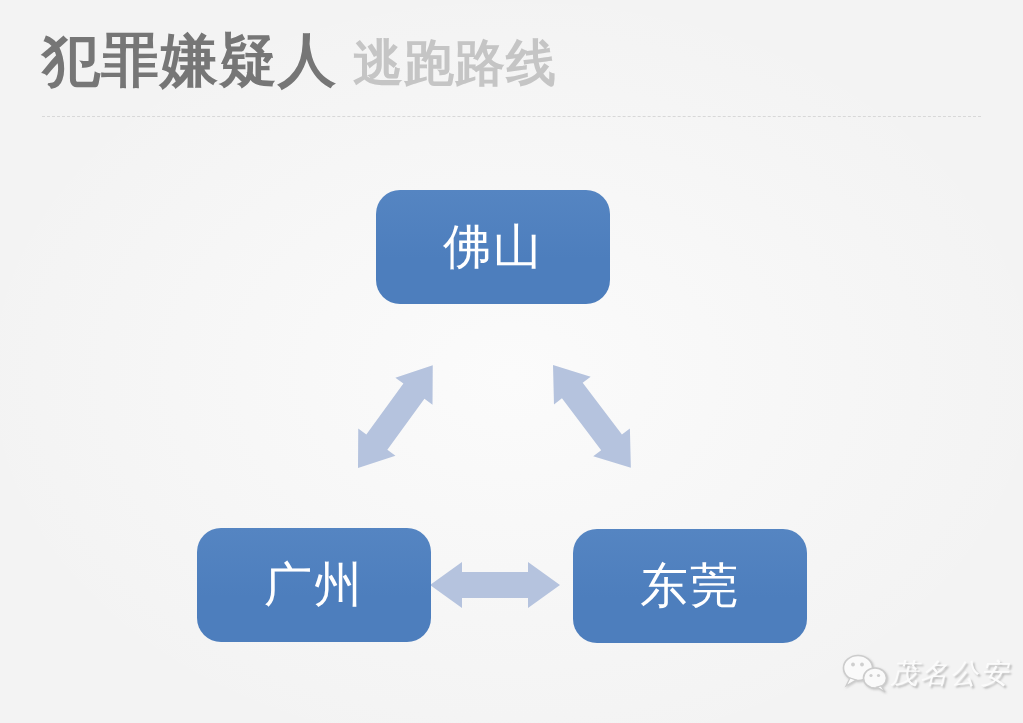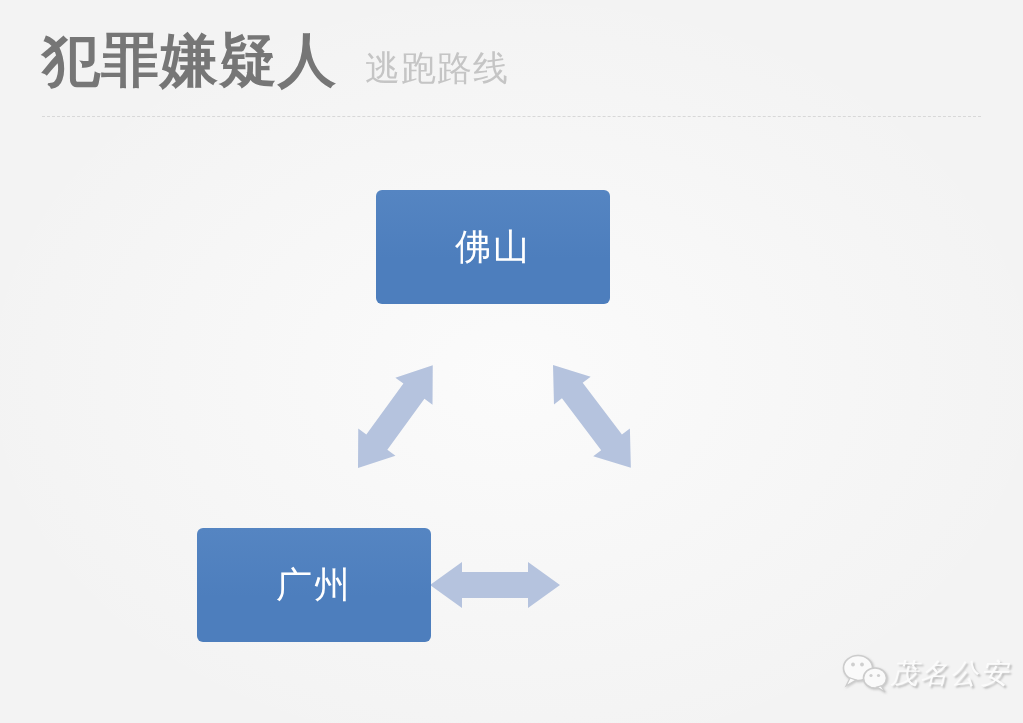--- a/index.html
+++ b/index.html
@@ -15,55 +15,55 @@
       var(--bg, #f3f3f3);
   }
 
   
   .header {
     position: absolute;
     left: 42px;
     top: 22px;
     display: flex;
     align-items: baseline;
-    gap: 28px;
+    gap: 16px;
     white-space: nowrap;
   }
   .title {
     font-size: 58px;
     font-weight: bold;
     color: var(--title-gray, #767676);
     letter-spacing: 1px;
   }
   .subtitle {
-    font-size: 35px;
-    font-weight: normal;
+    font-size: 50px;
+    font-weight: bold;
     color: var(--subtitle-gray, #c5c5c5);
     letter-spacing: 1px;
   }
   .divider {
     position: absolute;
     left: 42px;
     right: 42px;
     top: 116px;
     border-top: 1px dashed var(--divider, #d8d8d8);
   }
 
   
   .node {
     position: absolute;
     width: 234px;
     height: 114px;
-    border-radius: 6px;
+    border-radius: 24px;
     background: linear-gradient(180deg, var(--node-blue-light, #5585c2) 0%, var(--node-blue, #4d7ebd) 60%);
     display: flex;
     align-items: center;
     justify-content: center;
     color: #ffffff;
-    font-size: 36px;
+    font-size: 48px;
     letter-spacing: 2px;
   }
   .node-foshan    { left: 376px; top: 190px; }
   .node-guangzhou { left: 181px; top: 528px; margin-left: 16px; }
   .node-dongguan  { left: 573px; top: 529px; }
 
   
   .arrows-layer {
     position: absolute;
     left: 0; top: 0;
@@ -106,20 +106,23 @@
     <polygon transform="translate(553,365) rotate(52.87)" points="0,0 32,23 32,13 97,13 97,23 129,0 97,-23 97,-13 32,-13 32,-23"></polygon>
     <polygon transform="translate(430,585)" points="0,0 32,23 32,13 98,13 98,23 130,0 98,-23 98,-13 32,-13 32,-23"></polygon>
   </svg>
 
   <div class="node node-foshan">
     <span>佛山</span>
   </div>
   <div class="node node-guangzhou">
     <span>广州</span>
   </div>
+  <div class="node node-dongguan">
+    <span>东莞</span>
+  </div>
 
   <div class="watermark">
     <svg class="wm-icon" width="50" height="44" viewBox="0 0 50 44">
       <ellipse cx="18" cy="16" rx="14.5" ry="12.5" fill="#fafafa" stroke="#cccccc" stroke-width="1.6"></ellipse>
       <path d="M10,26 L6,34 L16,28 Z" fill="#fafafa" stroke="#cccccc" stroke-width="1.2"></path>
       <circle cx="13" cy="12.5" r="1.9" fill="#cfcfcf"></circle>
       <circle cx="22" cy="12.5" r="1.9" fill="#cfcfcf"></circle>
       <ellipse cx="35" cy="26" rx="11.5" ry="10" fill="#fafafa" stroke="#cccccc" stroke-width="1.6"></ellipse>
       <path d="M41,34 L45,40 L37,35 Z" fill="#fafafa" stroke="#cccccc" stroke-width="1.2"></path>
       <circle cx="31" cy="23.5" r="1.6" fill="#cfcfcf"></circle>

